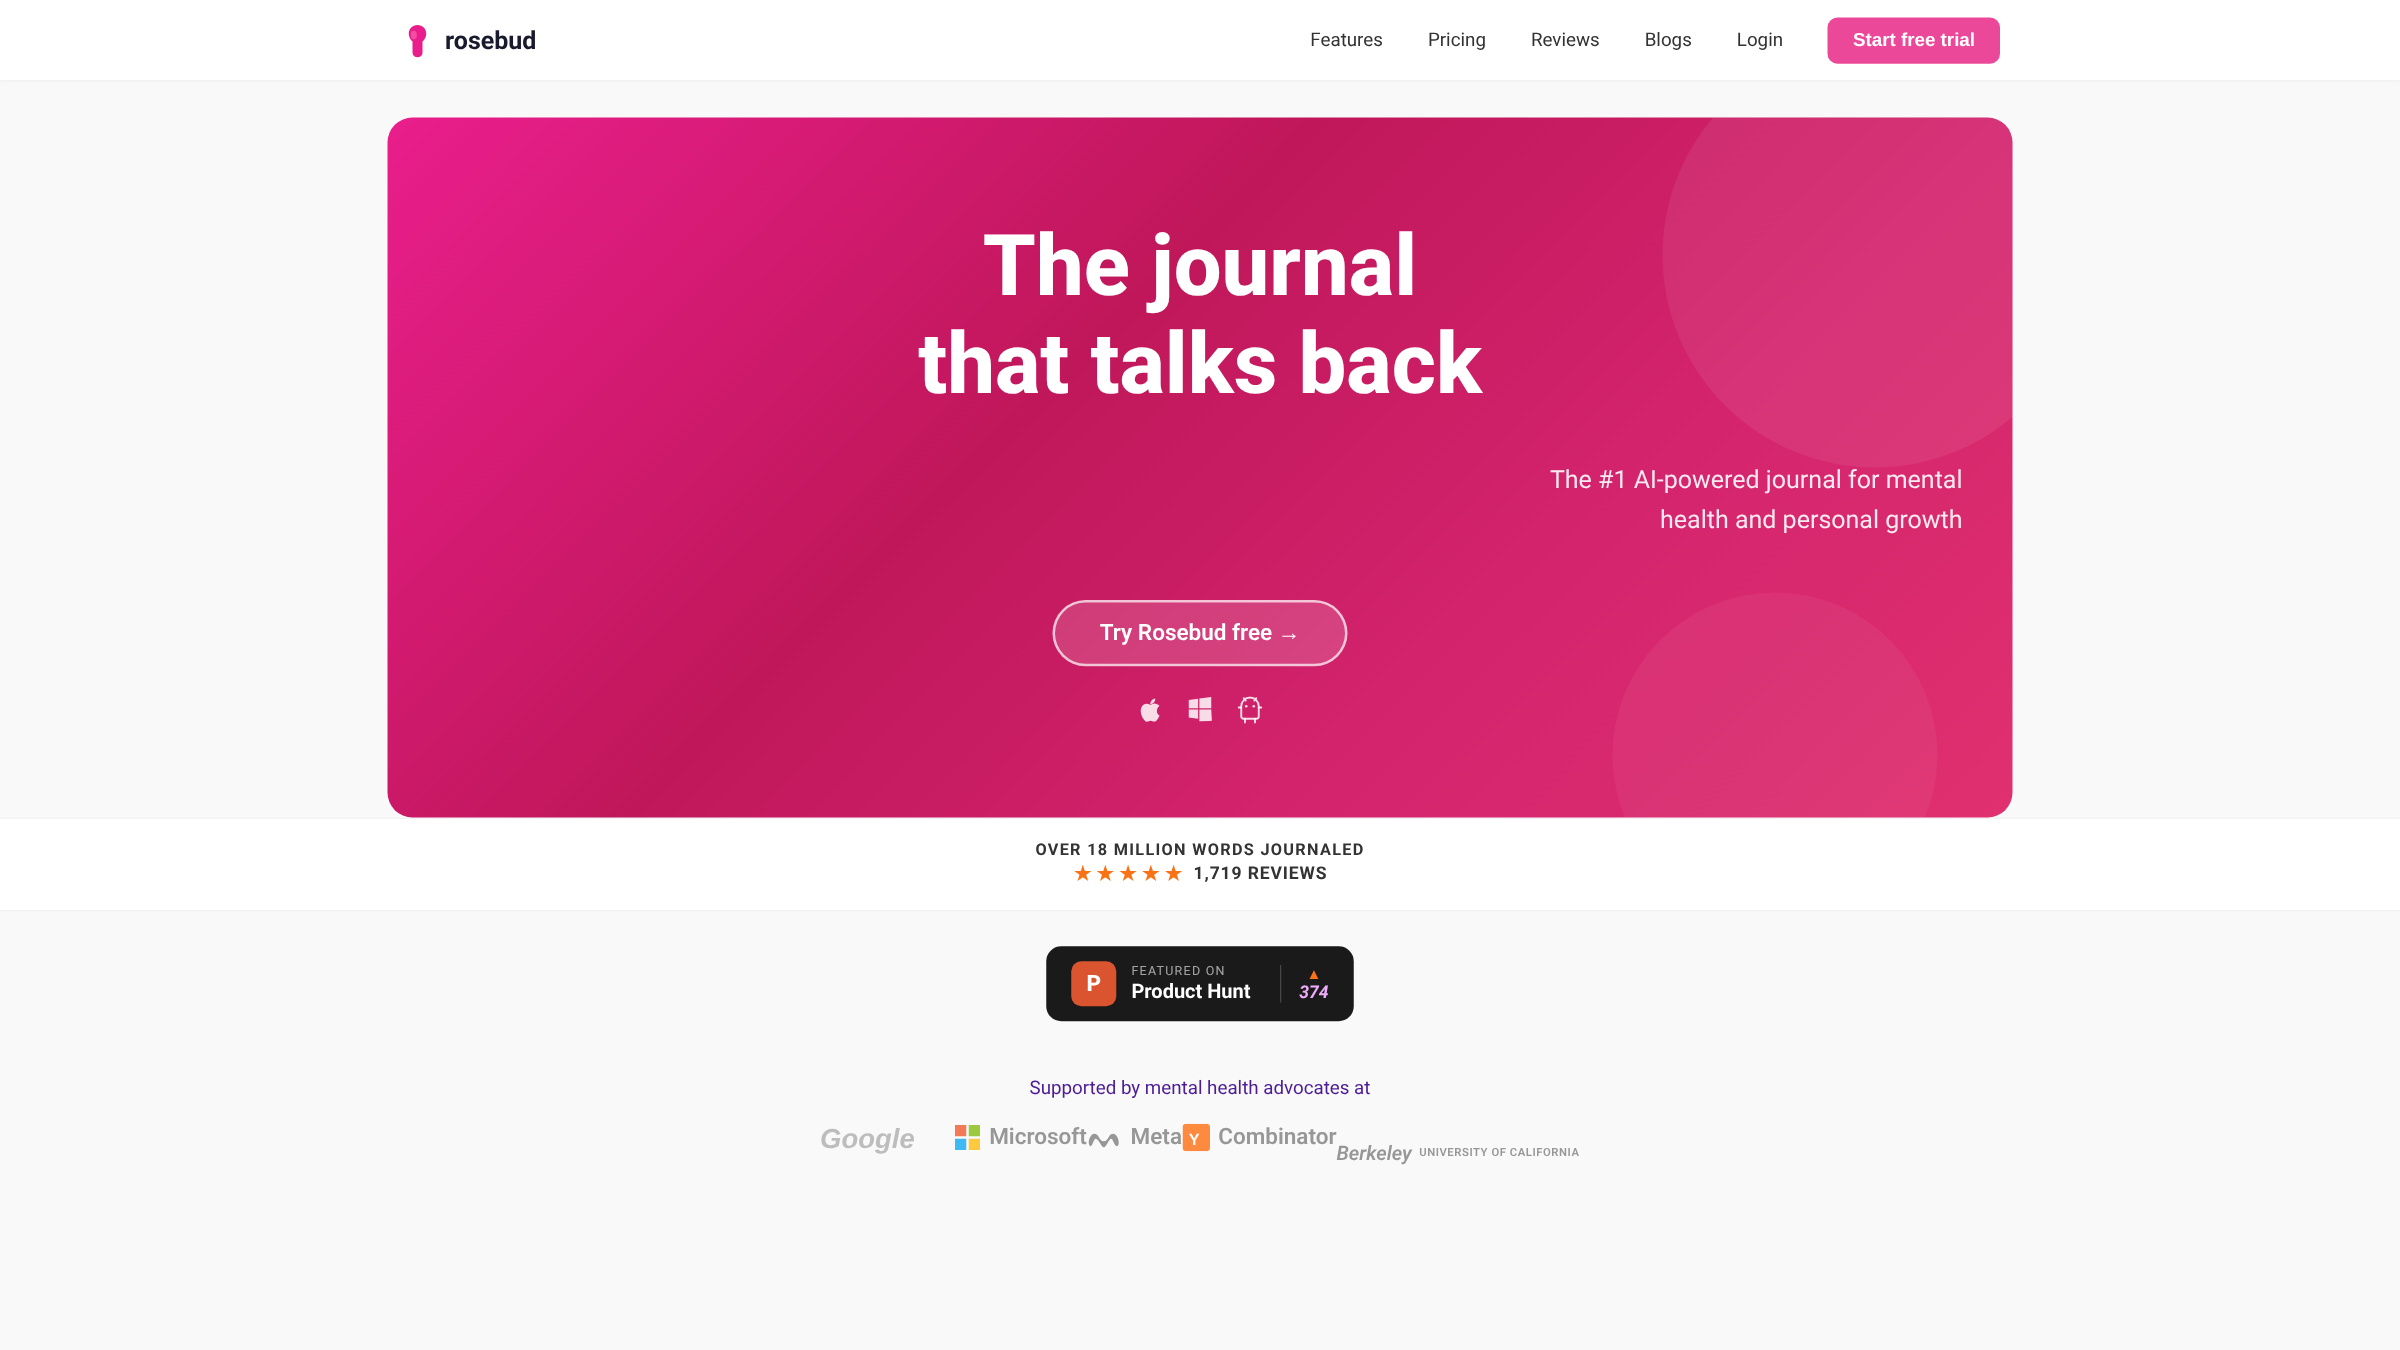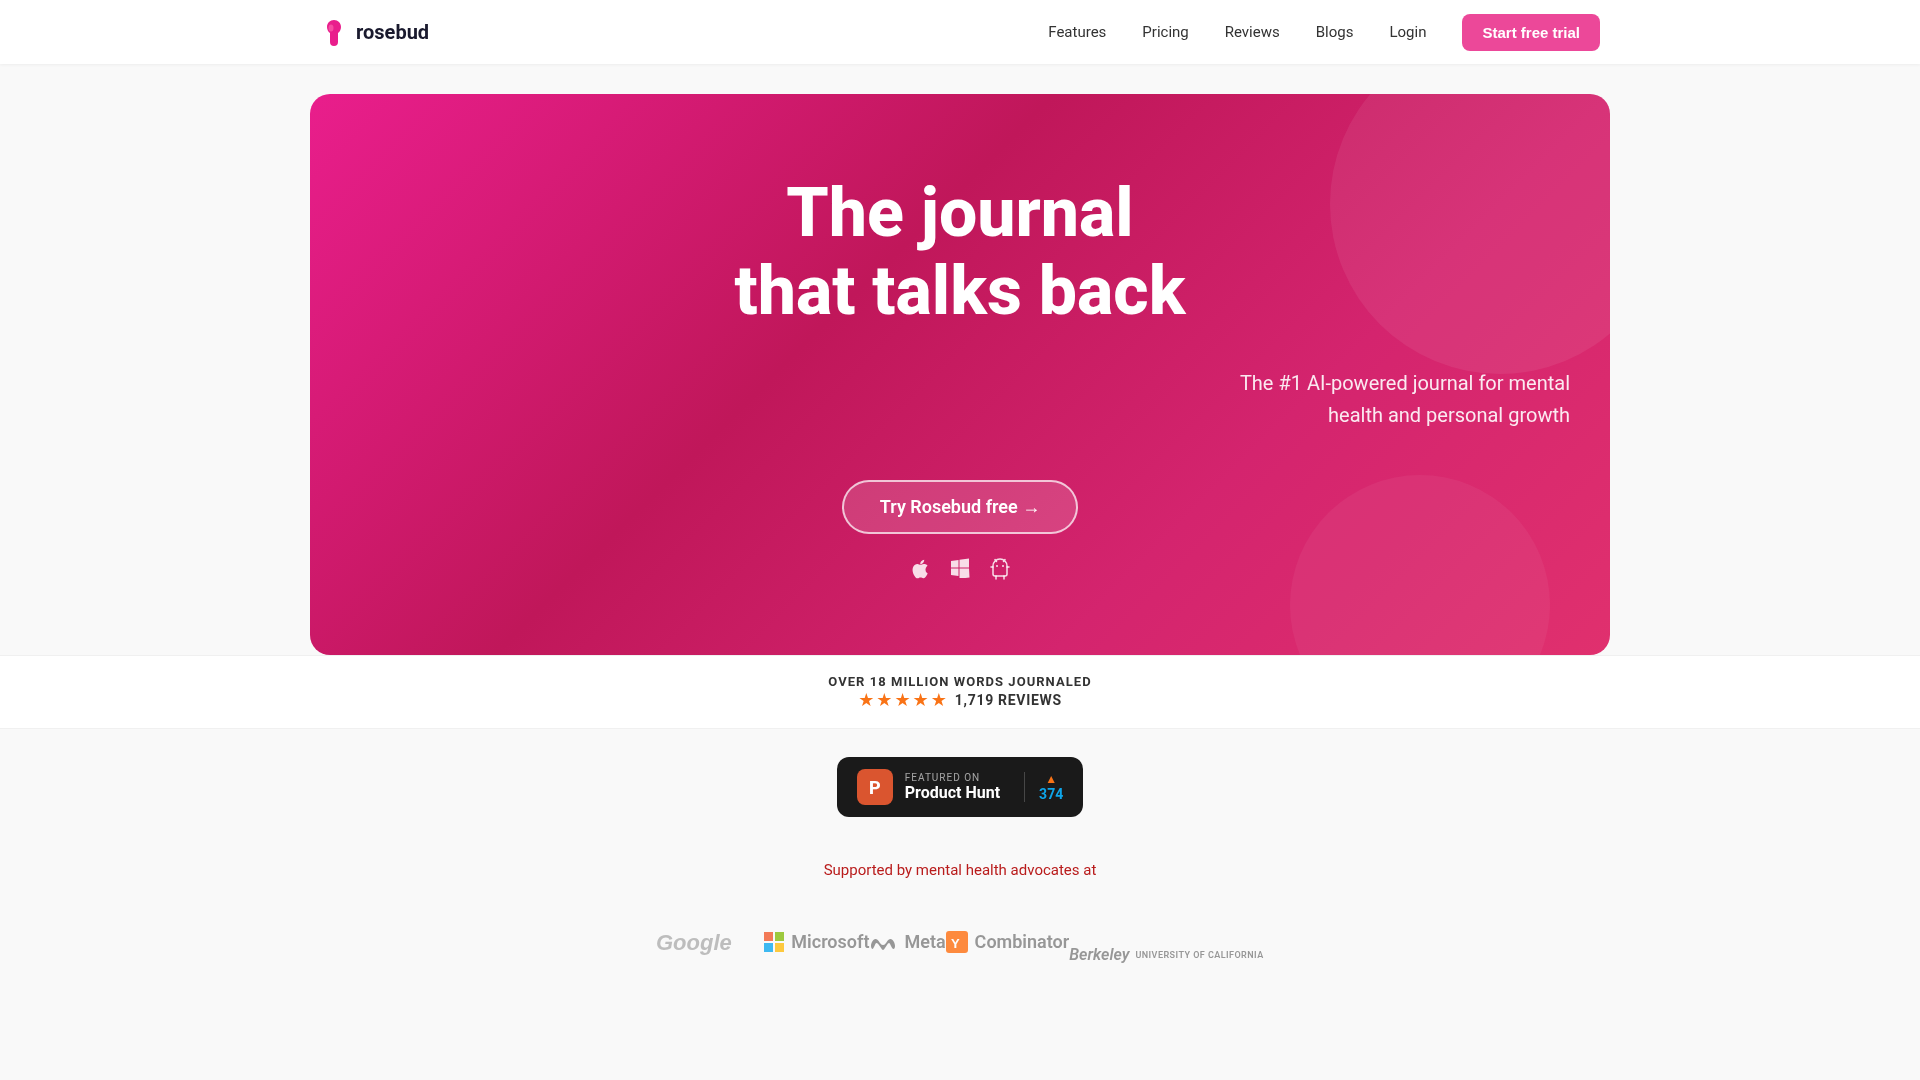--- a/index.html
+++ b/index.html
@@ -227,32 +227,33 @@
       border-left: 1px solid rgba(255,255,255,0.2);
       padding-left: 14px;
     }
     .ph-arrow {
       color: #f97316;
       font-size: 12px;
     }
     .ph-count {
       font-size: 14px;
       font-weight: 700;
-      color: #0ea5e9;
+      color: #f0abfc;
+      font-style: italic;
     }
 
     
     .partners-section {
       text-align: center;
       padding: 24px 0 60px;
     }
     .partners-label {
       font-size: 15px;
-      color: #b91c1c;
-      margin-bottom: 40px;
+      color: #4c1d95;
+      margin-bottom: 8px;
     }
     .partners-logos {
       display: flex;
       justify-content: center;
       align-items: center;
     }
     .partner-logo {
       font-size: 22px;
       color: #bbb;
       font-weight: 600;

